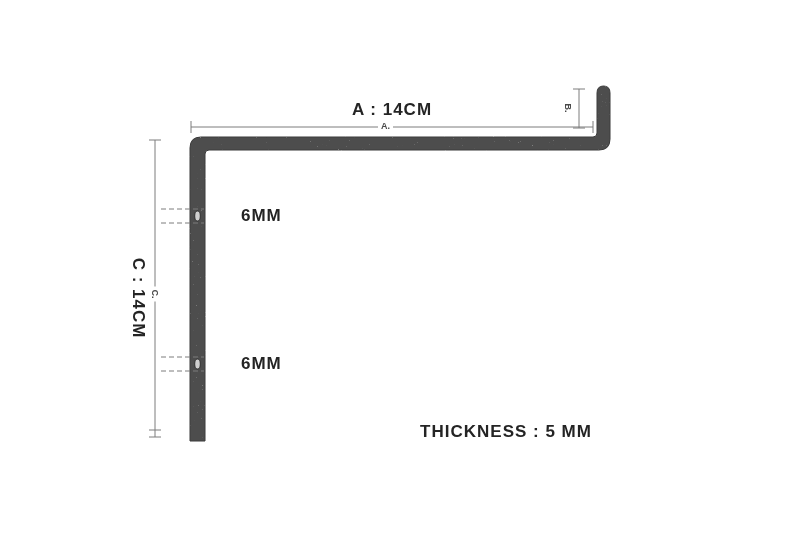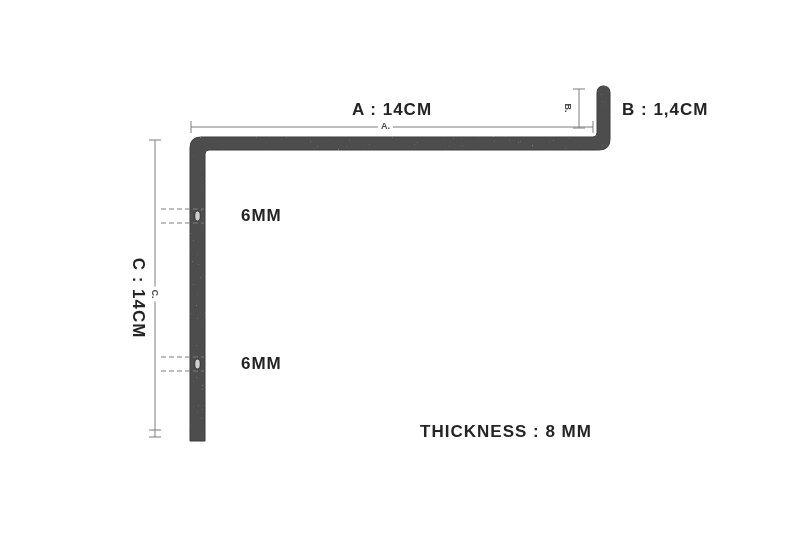--- a/index.html
+++ b/index.html
@@ -98,27 +98,26 @@
     <g stroke-width="1" stroke-dasharray="5 3" stroke="#7d7d7d">
       <line x1="161" y1="357" x2="204" y2="357"></line>
       <line x1="161" y1="371" x2="204" y2="371"></line>
     </g>
   </svg>
 
   <div class="lbl lbl-big center" style="left:292px; top:100px; width:200px;">A : 14CM</div>
 
   <div class="tick-lbl" style="left:378px; top:121px;">A.</div>
 
-  <div class="lbl lbl-big" style="left:622px; top:100px;">B : 1,4CM</div>
 
   <div class="tick-lbl rot90" style="left:560px; top:103px;">B.</div>
 
   <div class="lbl lbl-big center rot90" style="left:78px; top:288px; width:120px;">C : 14CM</div>
 
   <div class="tick-lbl rot90" style="left:147px; top:289px;">C.</div>
 
   <div class="lbl lbl-mid" style="left:241px; top:206px;">6MM</div>
 
   <div class="lbl lbl-mid" style="left:241px; top:354px;">6MM</div>
 
-  <div class="lbl lbl-big center" style="left:400px; top:422px; width:212px;">THICKNESS : 8 MM</div>
+  <div class="lbl lbl-big center" style="left:400px; top:422px; width:212px;">THICKNESS : 5 MM</div>
 
 </div>
 
 </body></html>

